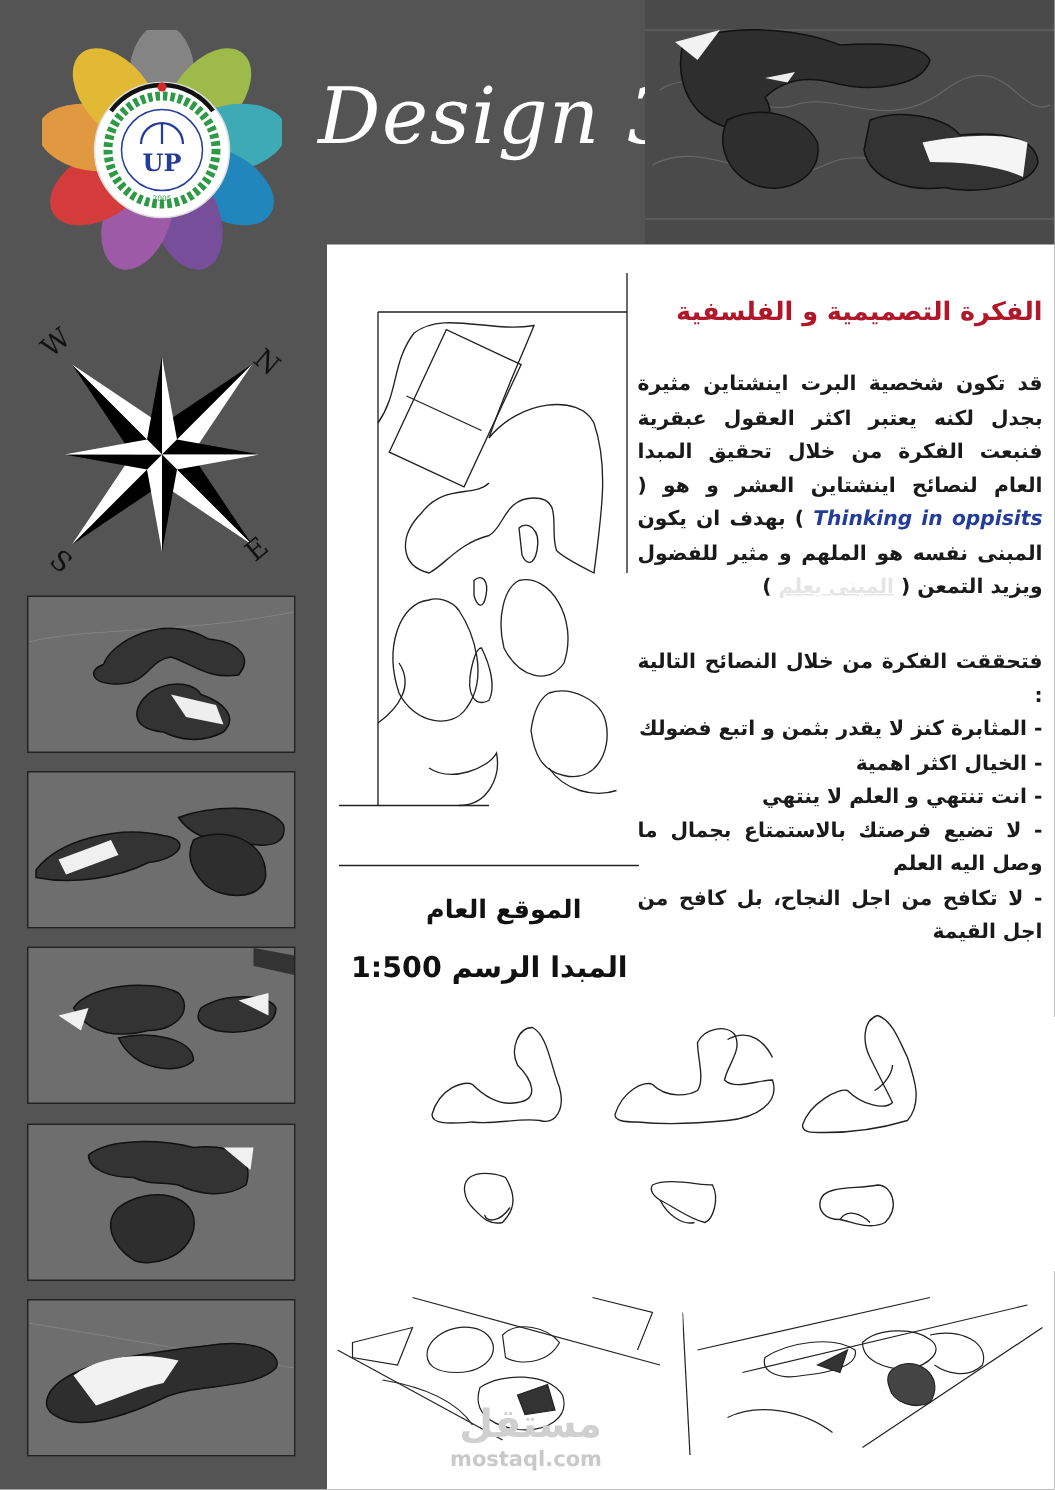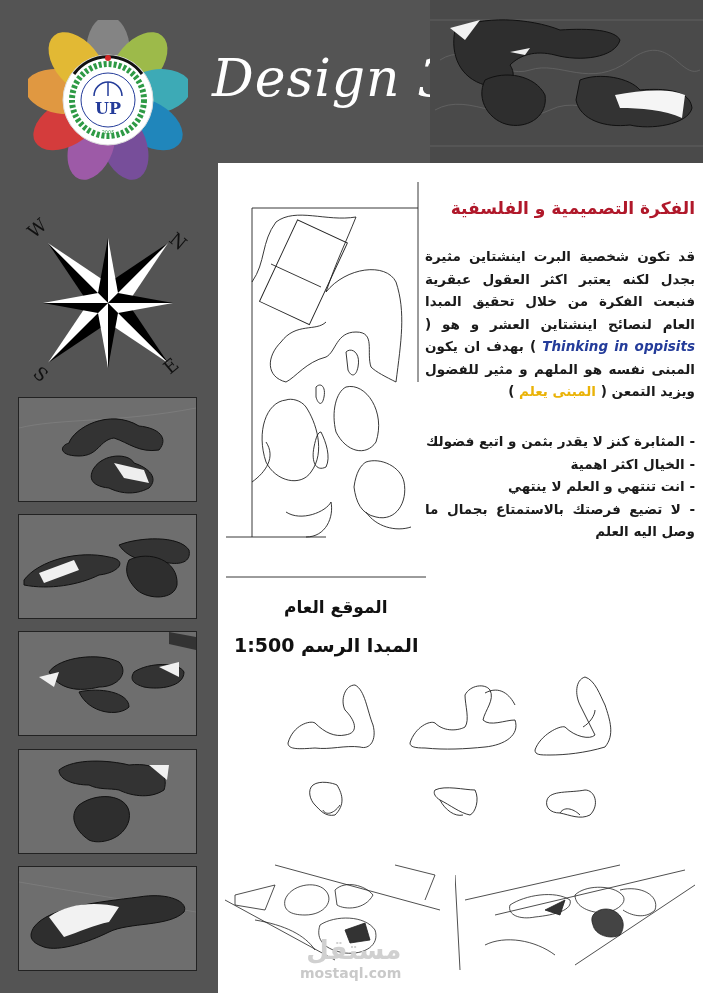--- a/index.html
+++ b/index.html
@@ -4,21 +4,21 @@
 <style>
   html,body{margin:0;padding:0;}
   body{width:703px;height:993px;background:#545454;position:relative;overflow:hidden;font-family:"DejaVu Sans",sans-serif;}
   .abs{position:absolute;}
   .title{left:212px;top:48px;font-family:"DejaVu Serif",serif;font-size:52px;color:#fff;letter-spacing:1px;font-style:italic;}
   .white-panel{left:218px;top:163px;width:485px;height:830px;background:#fff;}
   .text-block{direction:rtl;text-align:justify;font-family:"DejaVu Sans",sans-serif;font-weight:bold;color:#1a1a1a;}
   .heading{right:8px;top:198px;font-size:17px;color:#b0182a;direction:rtl;font-weight:bold;}
   .para{right:8px;top:245px;width:270px;font-size:13.5px;line-height:22.5px;}
   .en{color:#243c9a;font-style:italic;font-weight:bold;}
-  .ar-blue{color:#eab308;}
+  .ar-blue{color:#e5e5e5;text-decoration:underline;}
   .para2{right:8px;top:430px;width:270px;font-size:13.5px;line-height:22.5px;}
   .site-title{left:284px;top:597px;font-size:17px;font-weight:bold;direction:rtl;color:#111;text-align:right;}
   .scale{left:234px;top:634px;font-size:19px;font-weight:bold;color:#111;}
   .thumb{left:18px;width:177px;height:103px;background:#6e6e6e;border:1px solid #222;overflow:hidden;}
   .watermark{left:300px;top:935px;color:#c9c9c9;font-size:14px;font-weight:bold;text-align:right;}
   .watermark .big{font-size:26px;letter-spacing:1px;color:#d0d0d0;}
 </style>
 </head>
 <body>
 
@@ -167,24 +167,26 @@
 
 <div class="abs text-block para">
   <span>قد تكون شخصية البرت اينشتاين مثيرة بجدل لكنه يعتبر اكثر العقول عبقرية فنبعت الفكرة من خلال تحقيق المبدا العام لنصائح اينشتاين العشر و هو (</span>
   <span class="en" dir="ltr">Thinking in oppisits</span>
   <span>) بهدف ان يكون المبنى نفسه هو الملهم و مثير للفضول ويزيد التمعن (</span>
   <span class="ar-blue">المبنى يعلم</span>
   <span>)</span>
 </div>
 
 <div class="abs text-block para2">
+  <div>فتحققت الفكرة من خلال النصائح التالية :</div>
   <div>- المثابرة كنز لا يقدر بثمن و اتبع فضولك</div>
   <div>- الخيال اكثر اهمية</div>
   <div>- انت تنتهي و العلم لا ينتهي</div>
   <div>- لا تضيع فرصتك بالاستمتاع بجمال ما وصل اليه العلم</div>
+  <div>- لا تكافح من اجل النجاح، بل كافح من اجل القيمة</div>
 </div>
 
 <div class="abs site-title">الموقع العام</div>
 <div class="abs scale">
   <span>1:500</span>
   <span dir="rtl">المبدا الرسم</span>
 </div>
 
 <div class="abs" style="left:285px;top:665px;width:400px;height:170px;">
   <svg width="400" height="170" viewBox="0 0 400 170" fill="none" stroke="#222" stroke-width="0.9">

